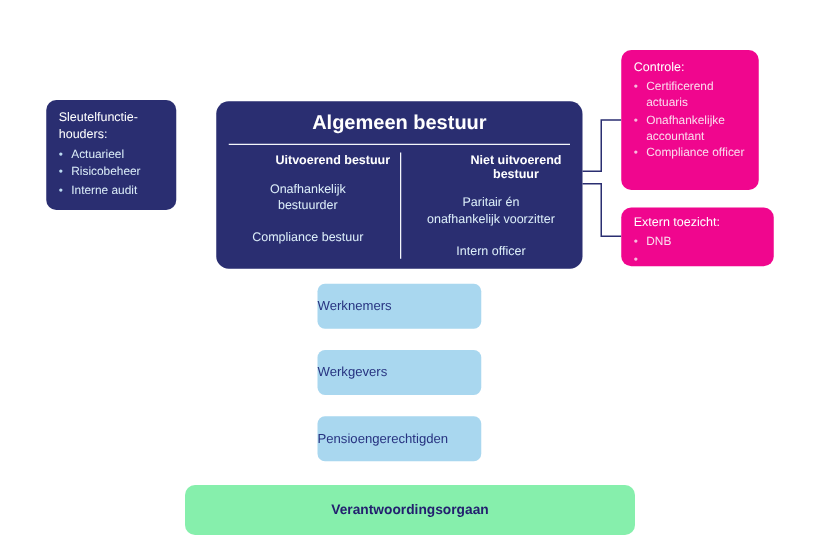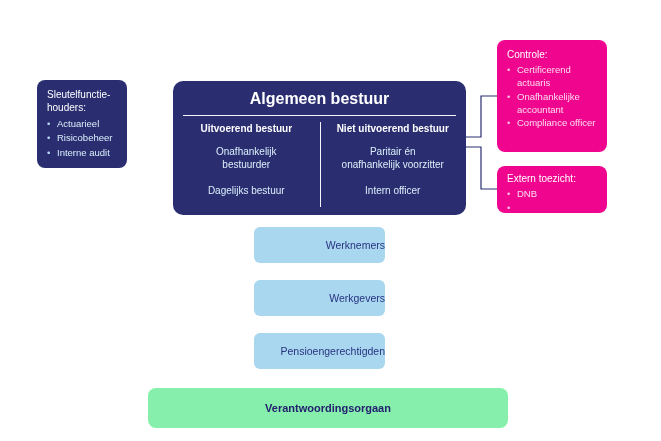--- a/index.html
+++ b/index.html
@@ -15,21 +15,21 @@
     position: absolute;
     left: 0; top: 0;
     pointer-events: none;
   }
   .box { position: absolute; box-sizing: border-box; }
 
   
   .navy { background: #2a2e71; color: #ffffff; }
 
   .left-box {
-    left: 37px; top: 80px; width: 90px; height: 88px;
+    left: 37px; top: 80px; width: 104px; height: 88px;
     border-radius: 8px; padding: 8px 9px 6px 10px;
   }
   .box-title {
     font-size: 10px; font-weight: normal; color: #ffffff;
     line-height: 1.3; white-space: pre-line;
   }
   .bullet-list { list-style: none; margin: 3px 0 0 0; padding: 0; }
   .bullet-list li { display: flex; line-height: 1.5; }
   .navy .bullet-list li { font-size: 9.5px; color: #dceef9; }
   .dot { width: 10px; flex: 0 0 10px; }
@@ -46,47 +46,47 @@
   .hrule {
     height: 0; border-top: 1.5px solid #f4f6fb;
     margin: 7px 10px 0 10px;
   }
   .cols { display: flex; position: relative; margin-top: 0; }
   .vdivider {
     position: absolute; left: 50%; top: 6px; width: 1.5px; height: 85px;
     background: #f4f6fb;
   }
   .col { width: 50%; text-align: center; padding-top: 7px; }
-  .col-header { font-size: 10px; font-weight: bold; color: #ffffff; }
+  .col-header { font-size: 10px; font-weight: bold; color: #ffffff; padding-left: 40px; }
   .col-item {
     font-size: 10px; color: #dceef9; line-height: 1.3;
     white-space: pre-line; margin-top: 11px;
   }
   .col-item.second { margin-top: 13px; }
 
   
   .pink { background: #f0068e; color: #ffffff; }
   .controle-box {
     left: 497px; top: 40px; width: 110px; height: 112px;
     border-radius: 8px; padding: 8px 6px 6px 10px;
   }
   .extern-box {
-    left: 497px; top: 166px; width: 110px; height: 47px;
+    left: 497px; top: 166px; width: 122px; height: 47px;
     border-radius: 8px; padding: 6px 6px 4px 10px;
   }
   .pink .box-title { font-size: 10px; }
   .pink .bullet-list li { font-size: 9.5px; color: #fbdcee; }
   .pink .dot { color: #f8bade; }
   .pink .bullet-list { margin-top: 2px; }
 
   
   .lightblue {
     background: #a9d7ef; border-radius: 6px;
     left: 254px; width: 131px; height: 36px;
-    display: flex; align-items: center; justify-content: flex-end;
+    display: flex; align-items: center; justify-content: flex-start;
     font-size: 10.5px; color: #273380;
   }
   .sb-1 { top: 227px; }
   .sb-2 { top: 280px; }
   .sb-3 { top: 333px; }
 
   
   .bottom-box {
     background: #86efac; border-radius: 8px;
     left: 148px; top: 388px; width: 360px; height: 40px;
@@ -125,21 +125,21 @@
 
   <div class="box navy center-box">
     <div class="center-title">Algemeen bestuur</div>
     <div class="hrule"></div>
     <div class="cols">
       <div class="vdivider"></div>
       <div class="col">
         <div class="col-header">Uitvoerend bestuur</div>
         <div class="col-item">Onafhankelijk
 bestuurder</div>
-        <div class="col-item second">Dagelijks bestuur</div>
+        <div class="col-item second">Compliance bestuur</div>
       </div>
       <div class="col">
         <div class="col-header">Niet uitvoerend bestuur</div>
         <div class="col-item">Paritair én
 onafhankelijk voorzitter</div>
         <div class="col-item second">Intern officer</div>
       </div>
     </div>
   </div>
 

